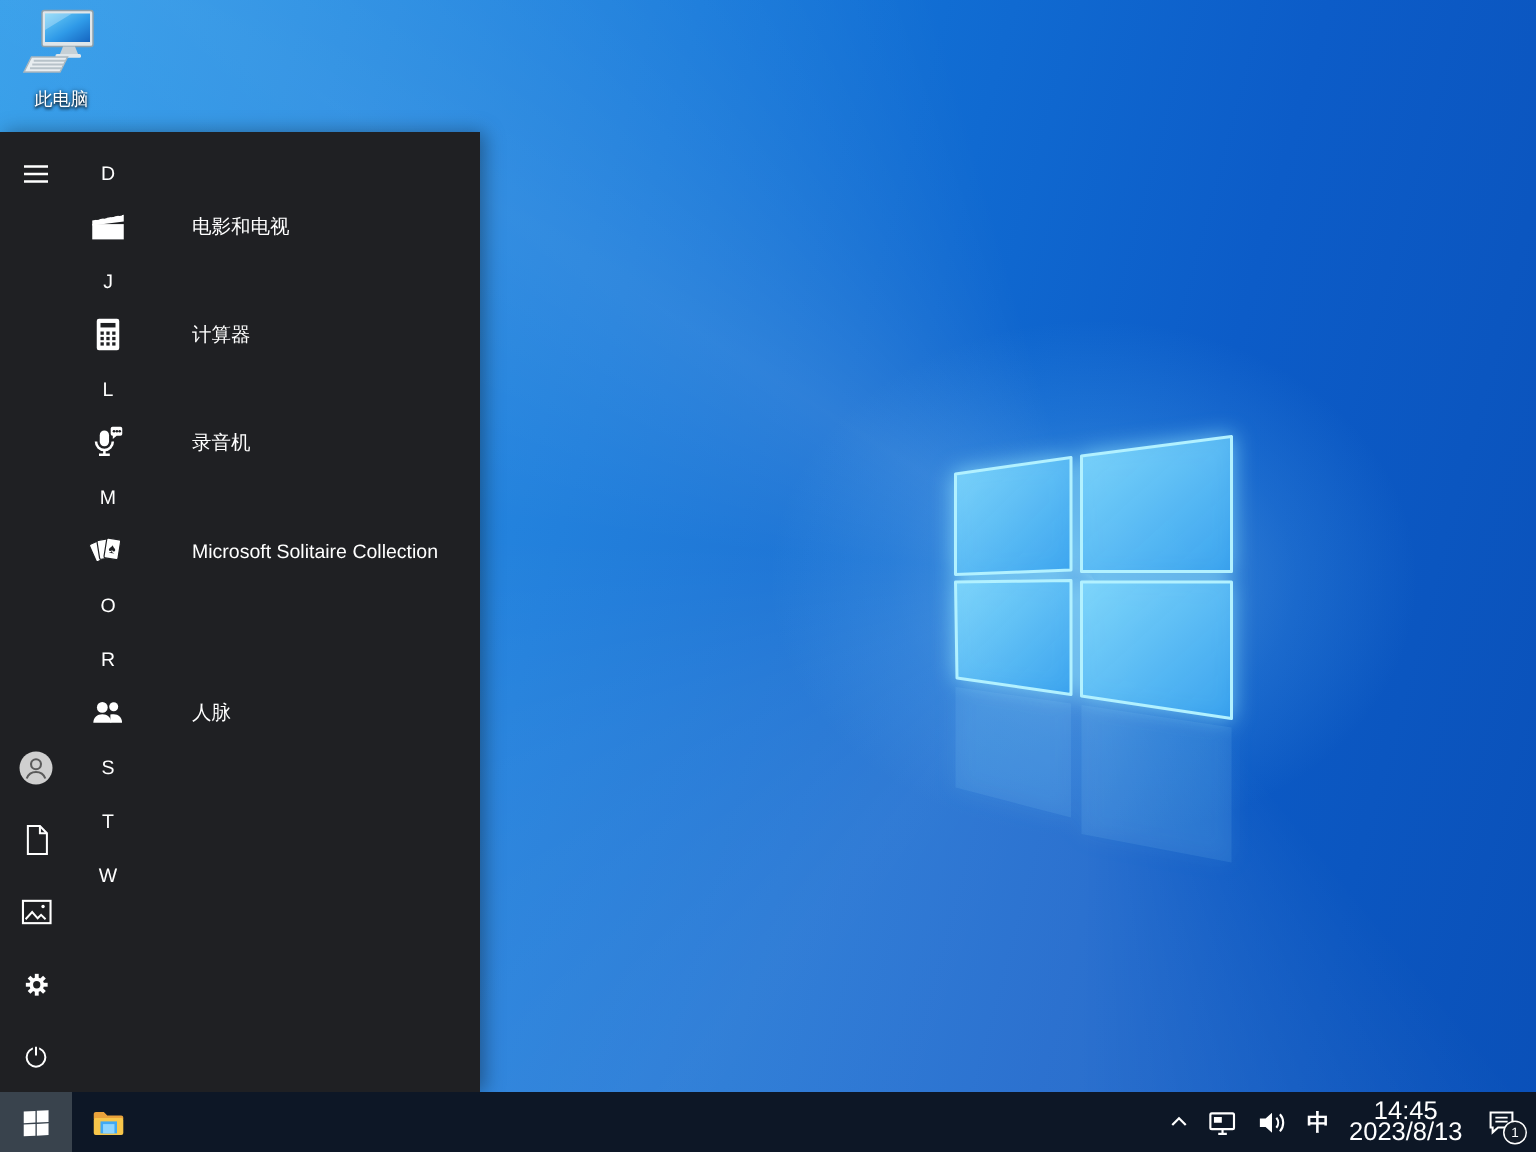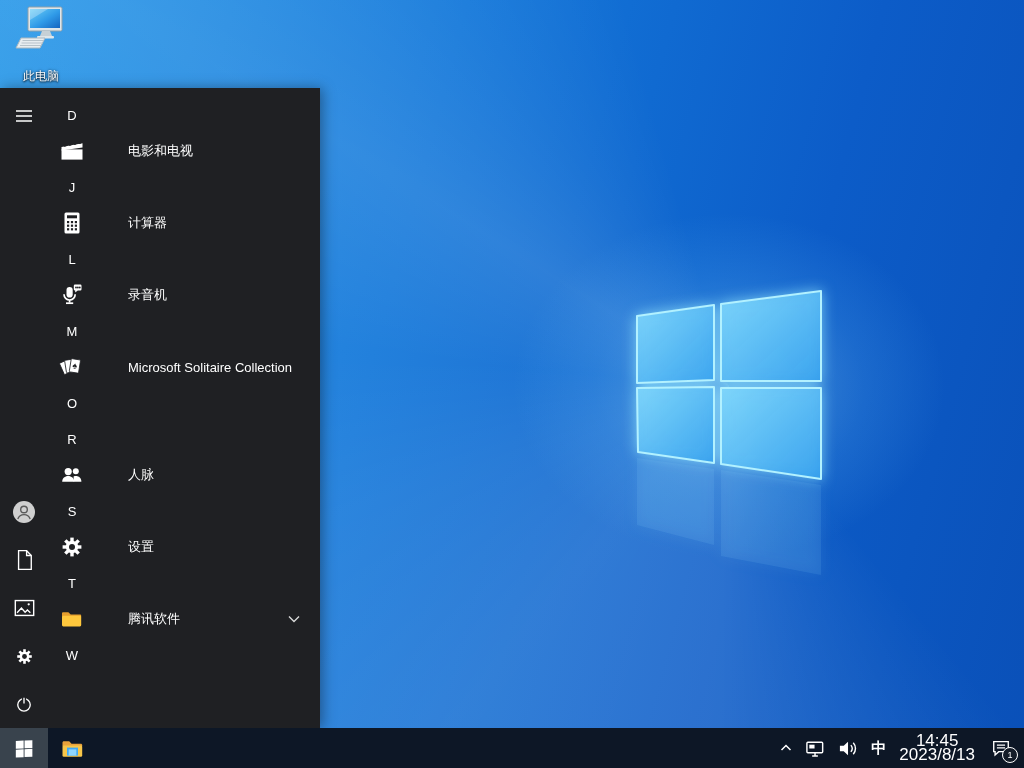--- a/index.html
+++ b/index.html
@@ -18,21 +18,21 @@
         rgba(255,255,255,.10) 112deg,
         rgba(255,255,255,.06) 135deg,
         rgba(255,255,255,.12) 162deg,
         rgba(255,255,255,.05) 186deg,
         rgba(255,255,255,0) 205deg,
         rgba(255,255,255,0) 360deg),
       linear-gradient(105deg,#2496e8 0%,#1478da 38%,#0c5cc8 72%,#0a50b8 100%);}
   .wall-logo{position:absolute;left:0;top:0;filter:drop-shadow(0 0 7px rgba(150,235,255,.75));}
 
   
-  .desktop-icon{position:absolute;left:8px;top:6px;width:66px;display:flex;flex-direction:column;align-items:center;gap:16px;}
+  .desktop-icon{position:absolute;left:8px;top:6px;width:66px;display:flex;flex-direction:column;align-items:center;gap:6px;}
   .desktop-icon .di-label{color:#fff;font-size:12px;text-shadow:0 1px 2px rgba(0,0,0,.85),0 0 3px rgba(0,0,0,.6);}
 
   
   .start-menu{position:absolute;left:0;top:88px;width:320px;height:640px;background:#1f2023;
     box-shadow:3px 0 12px rgba(0,0,0,.35);display:flex;z-index:5;}
   .rail{position:relative;width:48px;flex:0 0 48px;}
   .rail-btn{width:48px;height:48px;display:flex;align-items:center;justify-content:center;cursor:pointer;}
   .rail-top{position:absolute;top:4px;left:0;}
   .rail-bottom{position:absolute;bottom:0;left:0;display:flex;flex-direction:column;}
   .app-list{flex:1;padding-top:9px;overflow:hidden;}
@@ -280,60 +280,27 @@
         </span>
         <span class="app-label">人脉</span>
       </div>
 
       <div class="row letter">
         <span class="slot">
             <span class="letter-text">S</span>
           </span>
       </div>
 
-      <div class="row app">
-        <span class="slot">
-          <svg width="26" height="26" viewBox="0 0 26 26">
-            <g transform="translate(13,13)" fill="#fff">
-              <rect x="-1.7" y="-9.4" width="3.4" height="4.4"></rect>
-              <rect x="-1.7" y="-9.4" width="3.4" height="4.4" transform="rotate(45)"></rect>
-              <rect x="-1.7" y="-9.4" width="3.4" height="4.4" transform="rotate(90)"></rect>
-              <rect x="-1.7" y="-9.4" width="3.4" height="4.4" transform="rotate(135)"></rect>
-              <rect x="-1.7" y="-9.4" width="3.4" height="4.4" transform="rotate(180)"></rect>
-              <rect x="-1.7" y="-9.4" width="3.4" height="4.4" transform="rotate(225)"></rect>
-              <rect x="-1.7" y="-9.4" width="3.4" height="4.4" transform="rotate(270)"></rect>
-              <rect x="-1.7" y="-9.4" width="3.4" height="4.4" transform="rotate(315)"></rect>
-              <circle r="6.2"></circle>
-            </g>
-            <circle cx="13" cy="13" r="3" fill="#1f2023"></circle>
-          </svg>
-        </span>
-        <span class="app-label">设置</span>
-      </div>
 
       <div class="row letter">
         <span class="slot">
             <span class="letter-text">T</span>
           </span>
       </div>
 
-      <div class="row app">
-        <span class="slot">
-          <svg width="26" height="26" viewBox="0 0 26 26">
-            <path d="M3 7.4c0-.7.5-1.2 1.2-1.2h5.2l2.3 2.4H21c.7 0 1.2.5 1.2 1.2v1H3z" fill="#e69f2e"></path>
-            <rect x="3" y="9.8" width="19.2" height="10.6" rx="1.3" fill="#ffc83d"></rect>
-          </svg>
-        </span>
-        <span class="app-label">腾讯软件</span>
-        <span class="expand">
-          <svg width="12" height="8" viewBox="0 0 12 8">
-              <path d="M1 1.5l5 5 5-5" stroke="#d8d8d8" stroke-width="1.4" fill="none"></path>
-            </svg>
-        </span>
-      </div>
 
       <div class="row letter">
         <span class="slot">
             <span class="letter-text">W</span>
           </span>
       </div>
 
     </div>
   </div>
 

